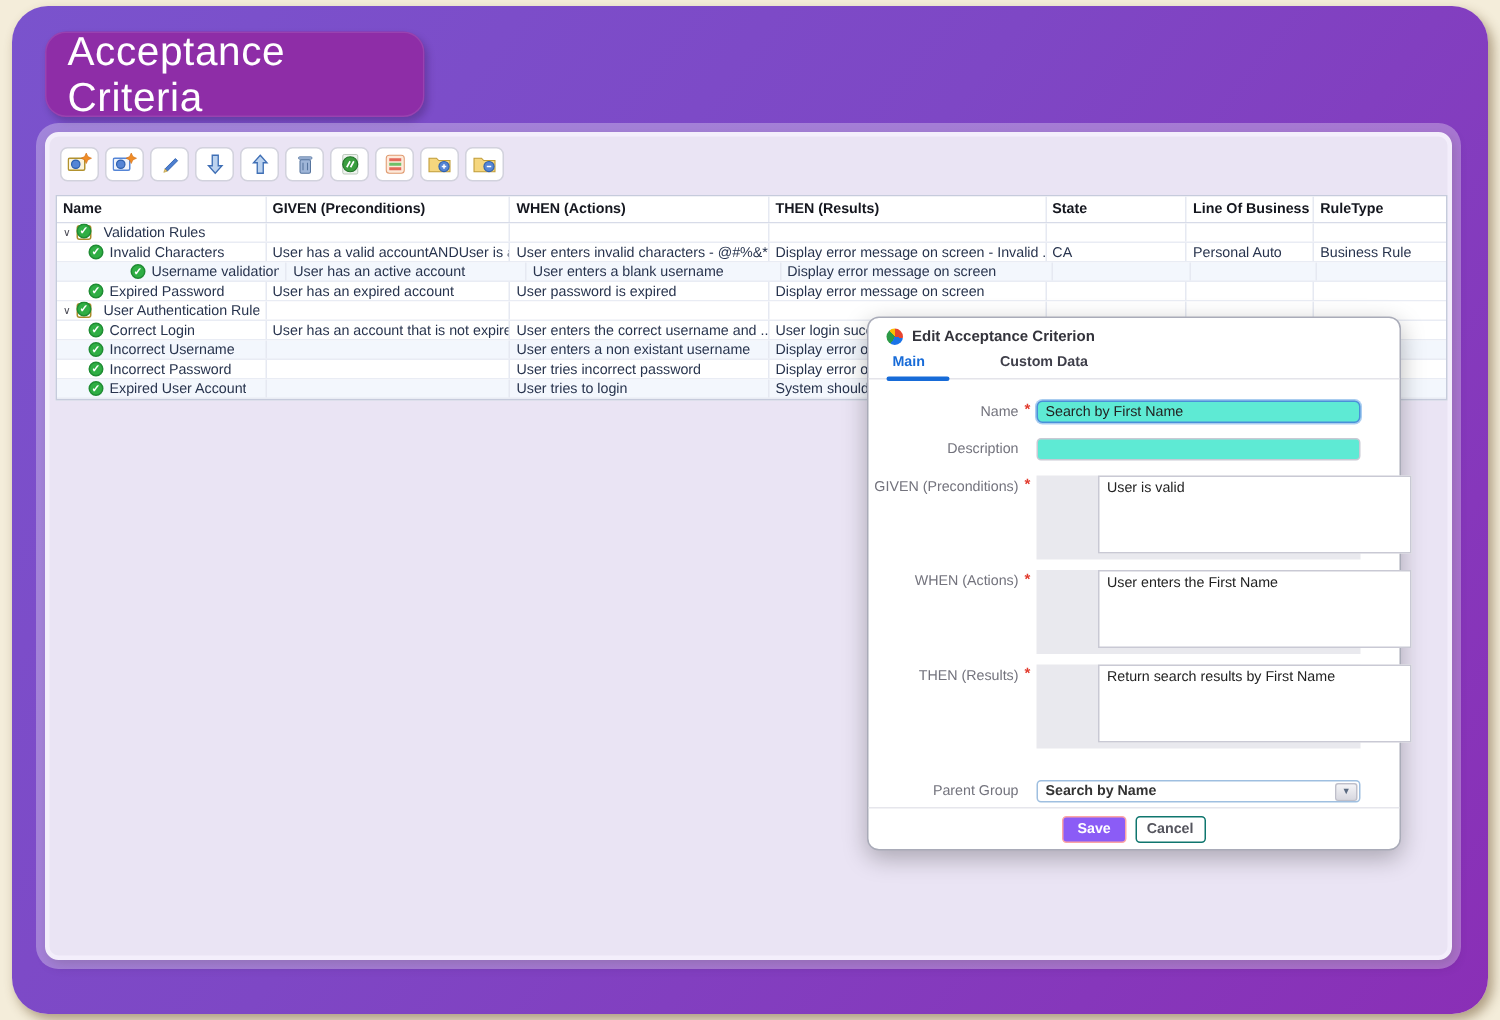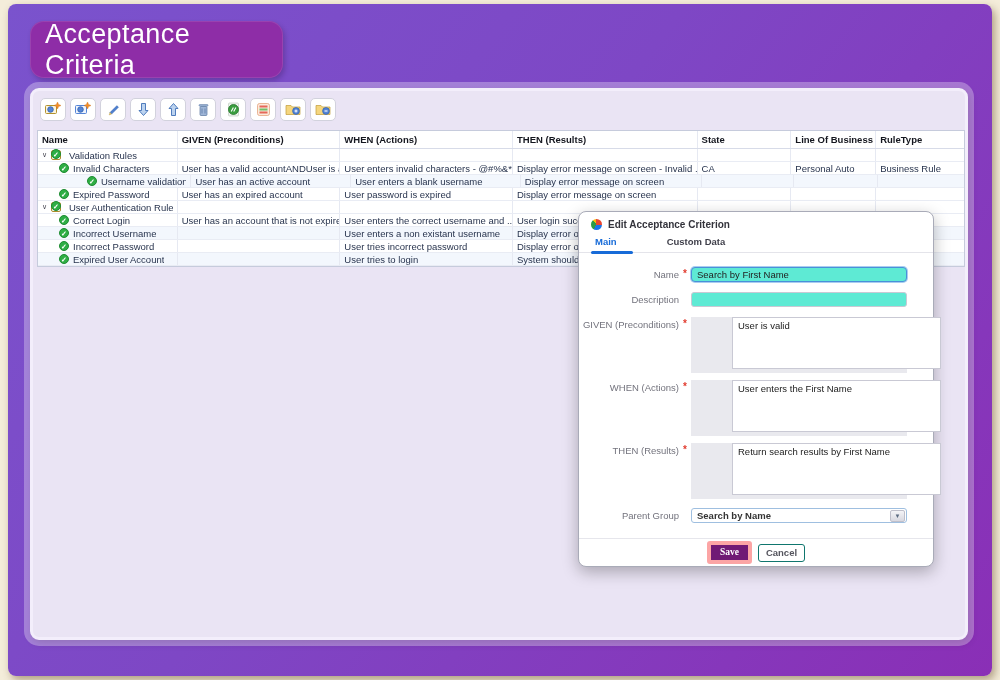--- a/index.html
+++ b/index.html
@@ -7,21 +7,21 @@
   body {
     position:relative;
     background:#f4edda;
     font-family:"Liberation Sans", sans-serif;
     overflow:hidden;
   }
 
   
   .container {
     position:absolute; left:8px; top:4px; width:984px; height:672px;
-    border-radius:8px;
+    border-radius:24px;
     background:linear-gradient(128deg,#7a53cd 0%,#7e47c5 45%,#8a2fb6 100%);
     box-shadow:3px 4px 8px rgba(92,62,24,0.45);
   }
 
   
   .title-badge {
     position:absolute; left:22px; top:17px; width:253px; height:57px;
     background:#8e2da7;
     border-radius:14px;
     display:flex; align-items:center; padding-left:15px;
@@ -138,22 +138,22 @@
     display:flex; align-items:center; justify-content:center;
     font-size:6px; color:#5a6a80; cursor:pointer;
   }
 
   .modal-footer {
     position:absolute; left:0; right:0; bottom:0; height:28px;
     border-top:1px solid #e6e6ec;
     display:flex; align-items:center; justify-content:center; gap:6px;
   }
   .btn-save {
-    background:#701a75; color:#fff; border:4px solid #fca5a5; border-radius:3px;
-    font-family:Liberation Serif, serif; font-size:9.5px; font-weight:bold; padding:2px 9px 3px; cursor:pointer;
+    background:#8b5cf6; color:#fff; border:1px solid #fca5a5; border-radius:3px;
+    font-family:Liberation Sans, sans-serif; font-size:9.5px; font-weight:bold; padding:2px 9px 3px; cursor:pointer;
   }
   .btn-cancel {
     background:#fff; color:#55555e; border:1px solid #0f766e; border-radius:3px;
     font-family:"Liberation Sans", sans-serif; font-size:9.5px; font-weight:bold; padding:2px 7px 3px; cursor:pointer;
   }
 </style>
 </head>
 <body>
 
 <div class="container">
@@ -430,21 +430,21 @@
   </div>
 
   <div class="m-row" style="top:231px;">
     <span class="m-label">THEN (Results)</span>
     <span class="m-req">*</span>
     <span class="m-field ta-wrap">
         <textarea class="m-textarea" style="">Return search results by First Name</textarea>
       </span>
   </div>
 
-  <div class="m-row" style="top:296px;">
+  <div class="m-row" style="top:308px;">
     <span class="m-label">Parent Group</span>
     <span class="m-req"></span>
     <span class="m-field">
       <span class="select-box">
         <span class="select-value">Search by Name</span>
         <span class="dd-btn">▼</span>
       </span>
     </span>
   </div>
 

